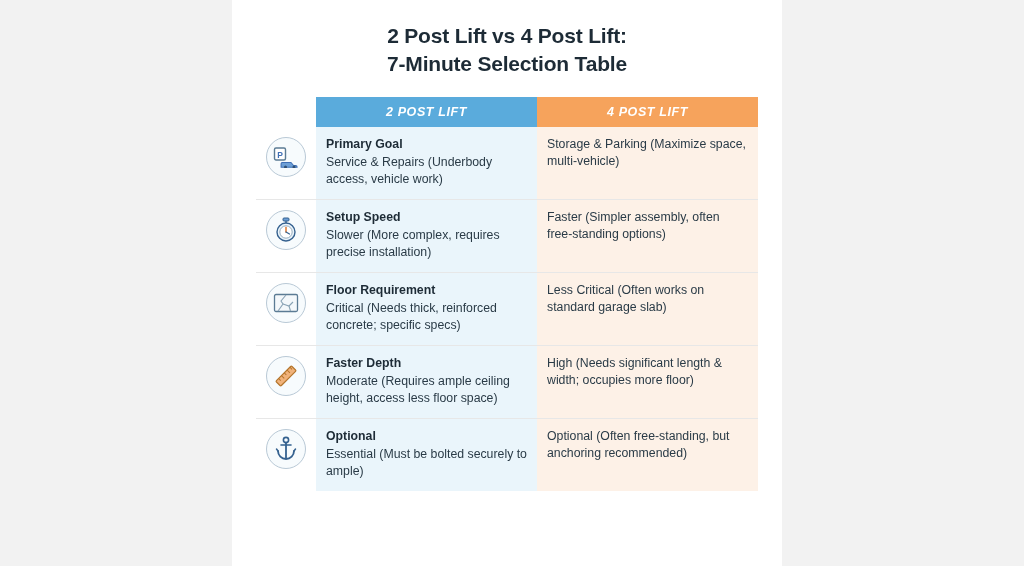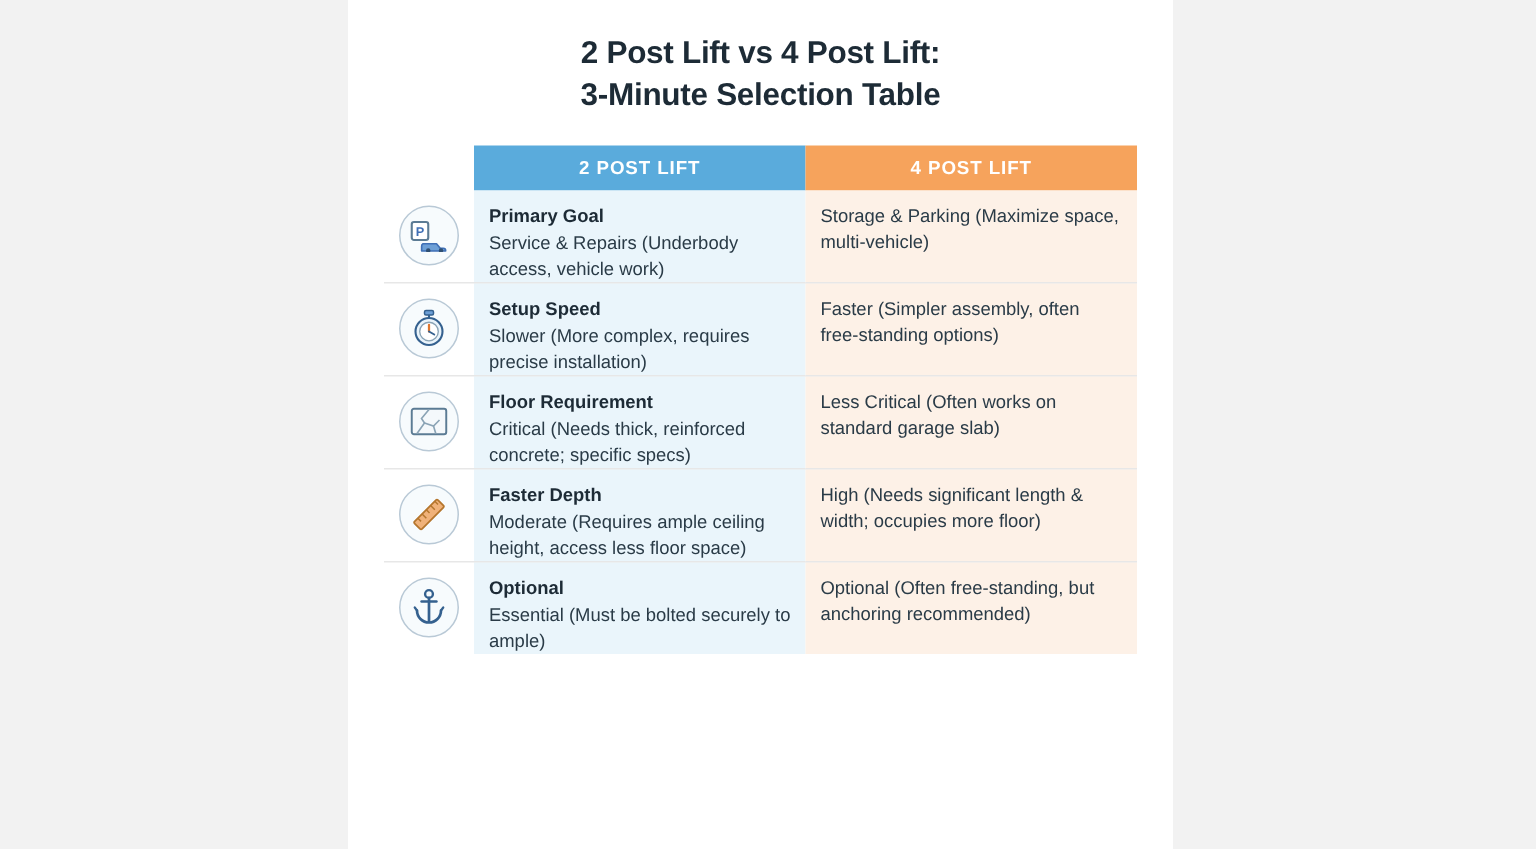--- a/index.html
+++ b/index.html
@@ -66,27 +66,28 @@
     border: none;
   }
   th.head {
     color: #ffffff;
     font-size: 12.5px;
     font-weight: bold;
     letter-spacing: 0.6px;
     padding: 8px 4px;
     text-align: center;
     text-transform: uppercase;
+    font-style: italic;
   }
   th.head.blue { background: #5aabdc; }
   th.head.orange { background: #f6a35c; text-align: center; }
 
   td {
     vertical-align: top;
-    padding: 9px 10px 0 10px;
+    padding: 9px 10px 11px 10px;
     font-size: 12.3px;
     line-height: 1.38;
     border-bottom: 1px solid #e7e7e7;
   }
   td.icon-cell {
     background: #ffffff;
     text-align: center;
     padding: 10px 2px 10px 2px;
     border-bottom: 1px solid #e7e7e7;
   }
@@ -125,21 +126,21 @@
 <body>
 
 <div class="page">
   <div class="gutter left"></div>
   <div class="gutter right"></div>
 
   <div class="canvas">
 
     <div class="title">
       <span class="line">2 Post Lift vs 4 Post Lift:</span>
-      <span class="line">3-Minute Selection Table</span>
+      <span class="line">7-Minute Selection Table</span>
     </div>
 
     <table class="cmp">
       <colgroup>
         <col class="c-icon">
         <col class="c-a">
         <col class="c-b">
       </colgroup>
       <thead>
         <tr>

